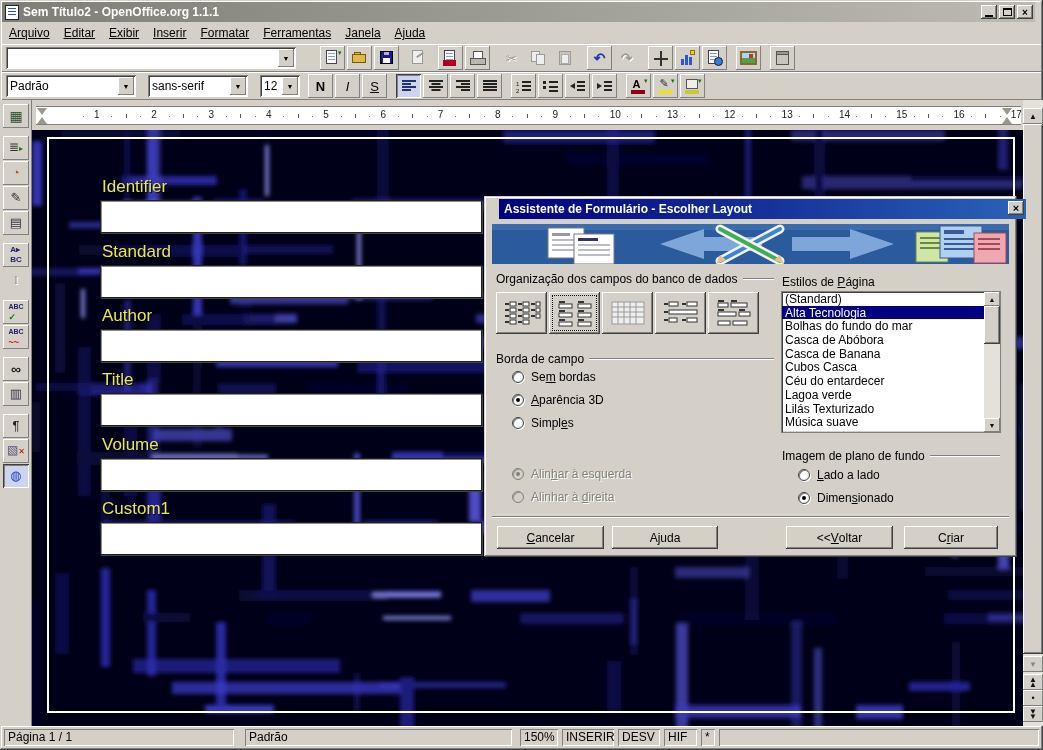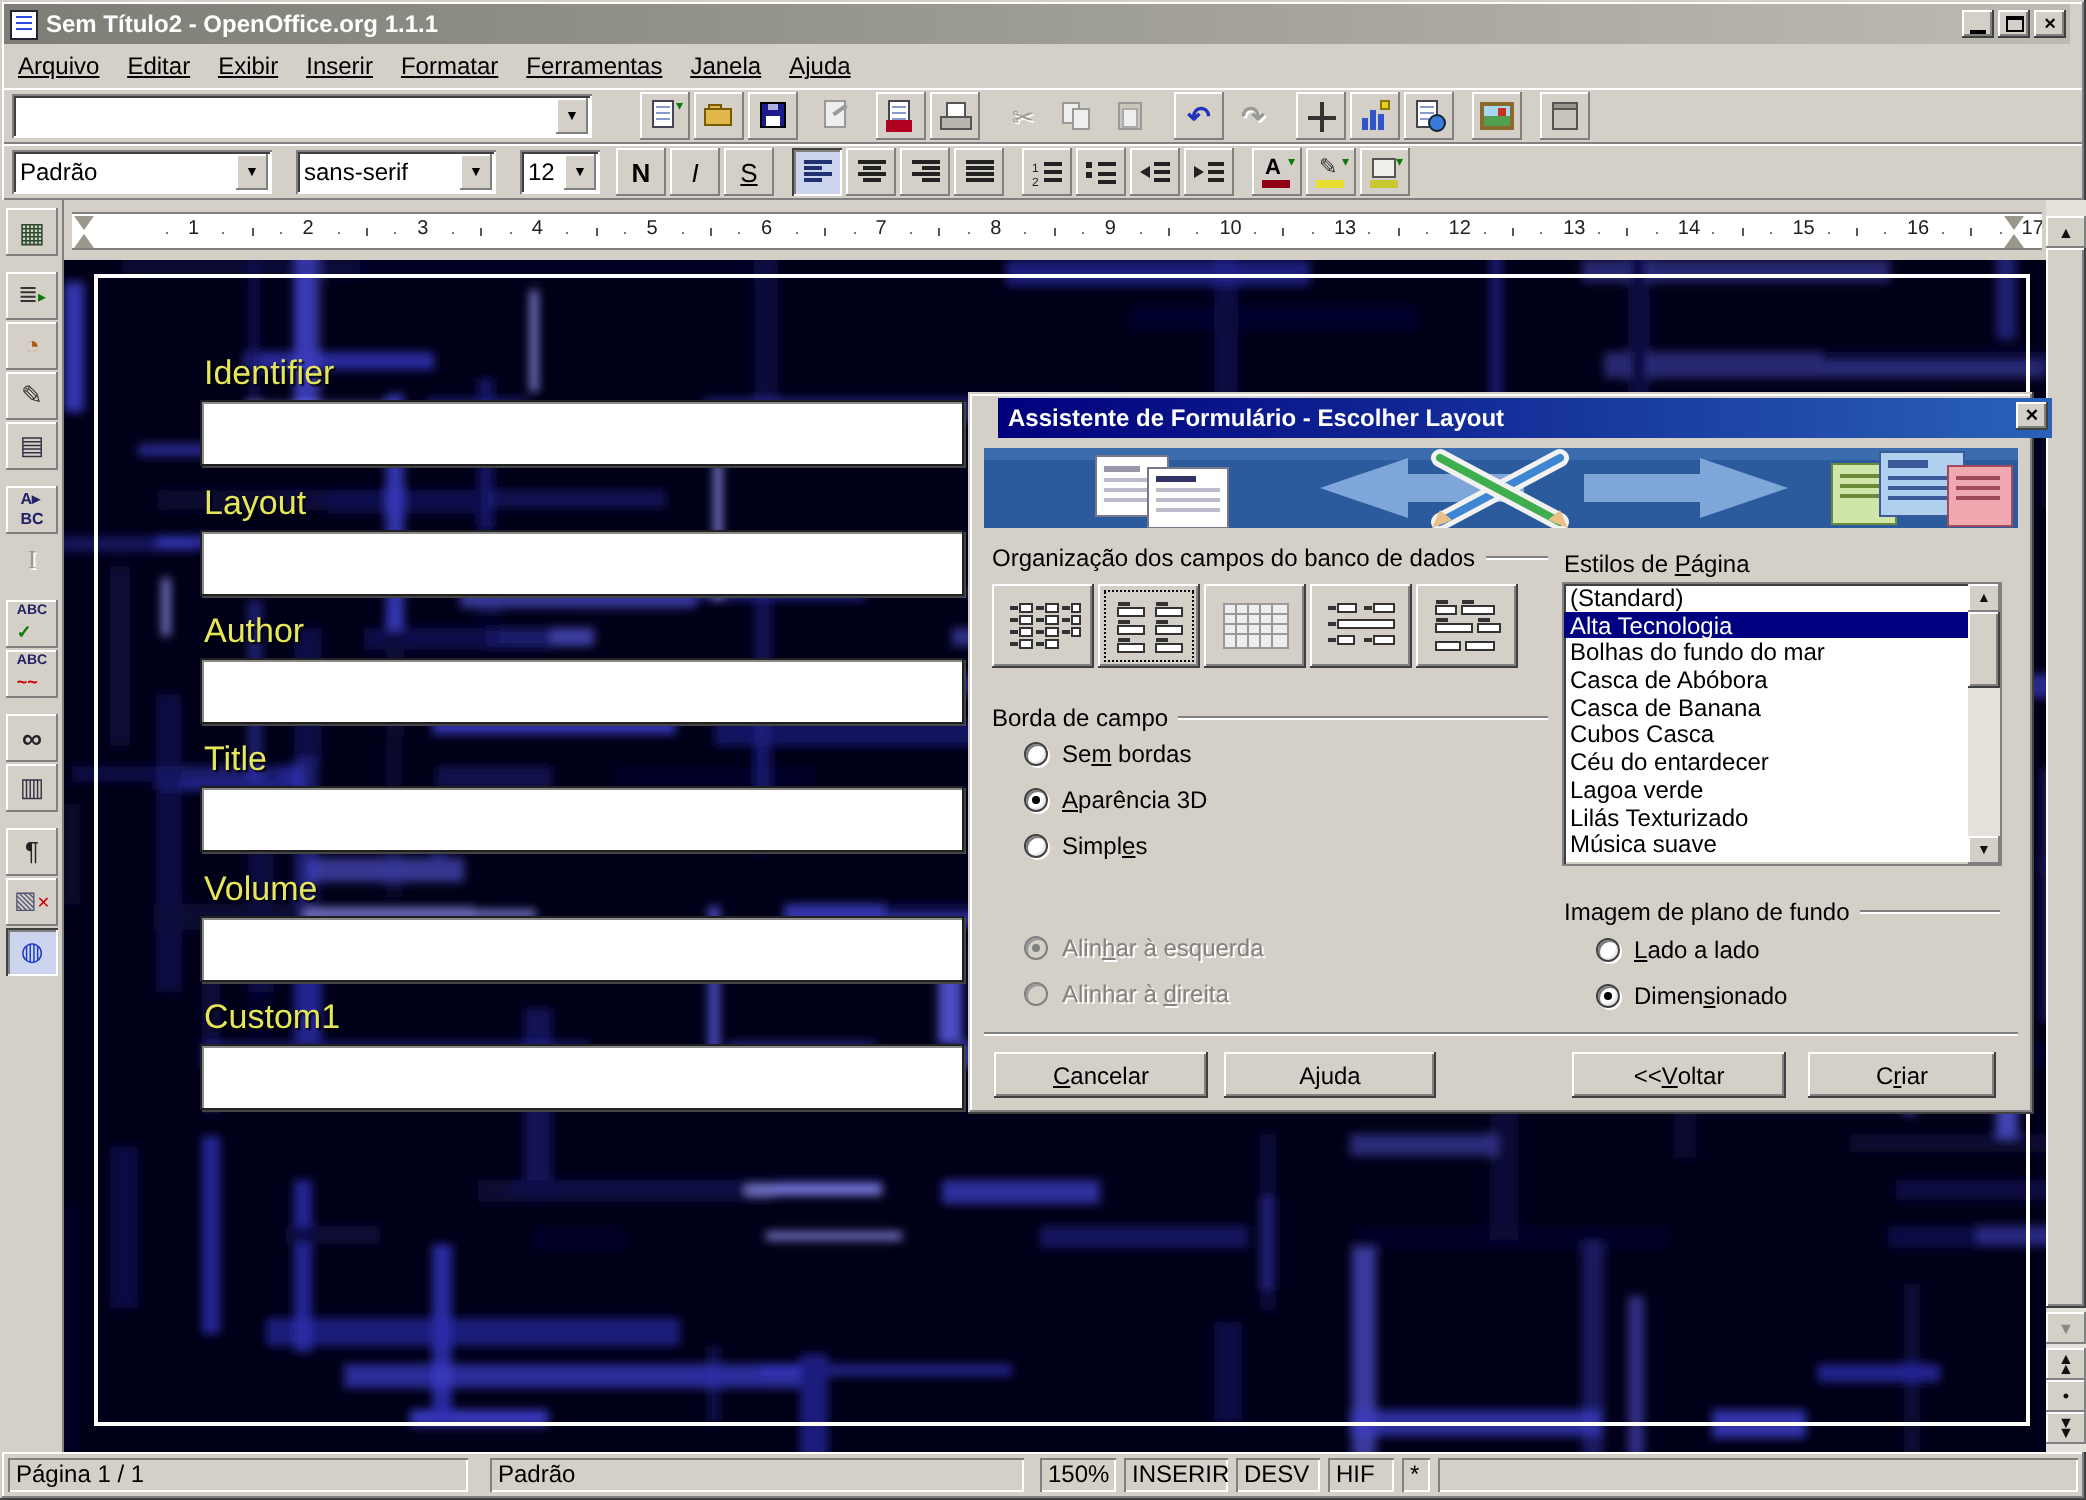--- a/index.html
+++ b/index.html
@@ -650,21 +650,21 @@
         <rect x="90" y="72" width="73" height="4" fill="#9a9aff" opacity="0.8"></rect>
       </g>
     </svg>
   <div id="pageframe" class="abs"></div>
 
   <div class="field" style="top:177px;">
     <div class="flabel">Identifier</div>
     <div class="finput"></div>
     </div>
   <div class="field" style="top:242px;">
-    <div class="flabel">Layout</div>
+    <div class="flabel">Standard</div>
     <div class="finput"></div>
     </div>
   <div class="field" style="top:306px;">
     <div class="flabel">Author</div>
     <div class="finput"></div>
     </div>
   <div class="field" style="top:370px;">
     <div class="flabel">Title</div>
     <div class="finput"></div>
     </div>

